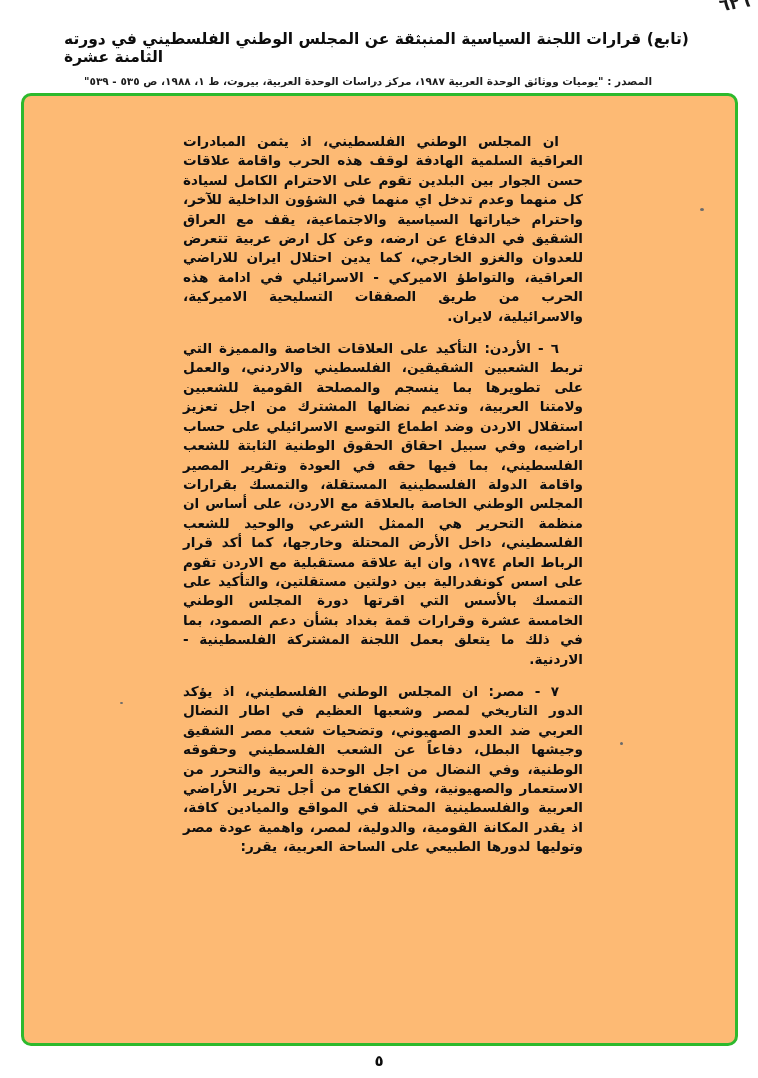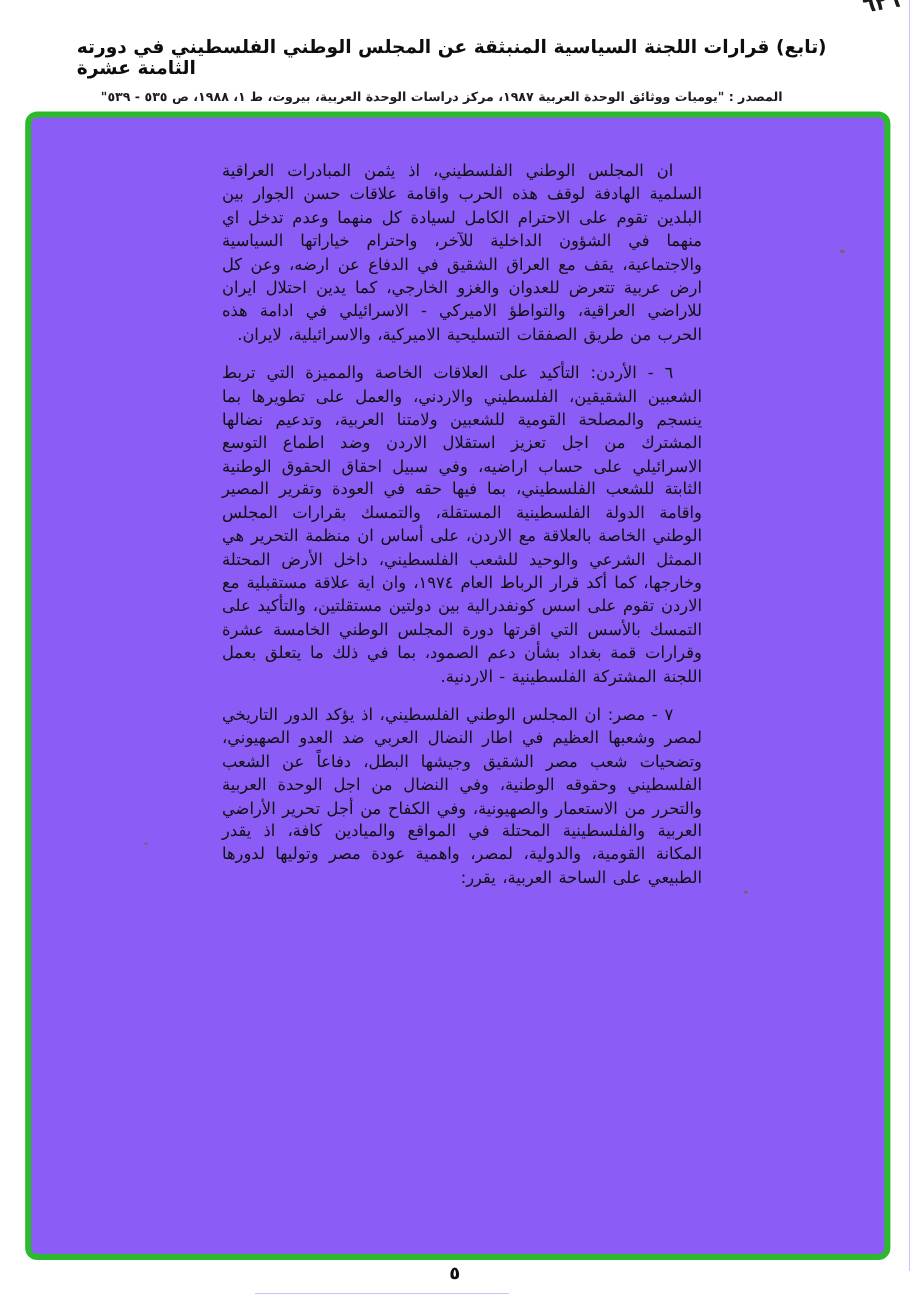--- a/index.html
+++ b/index.html
@@ -51,24 +51,25 @@
     color: #1c1c1c;
     padding: 0 60px;
   }
 
   .frame {
     position: absolute;
     left: 21px;
     top: 93px;
     width: 711px;
     height: 947px;
-    border: 5px solid #be185d;
+    border: 3px solid #be185d;
     border-radius: 10px;
-    background: #8b5cf6;
+    background: #fdba74;
     overflow: hidden;
+    font-weight: bold;
   }
 
   .content {
     position: absolute;
     top: 36px;
     right: 152px;
     width: 400px;
     direction: rtl;
     text-align: justify;
     font-size: 13.6px;

